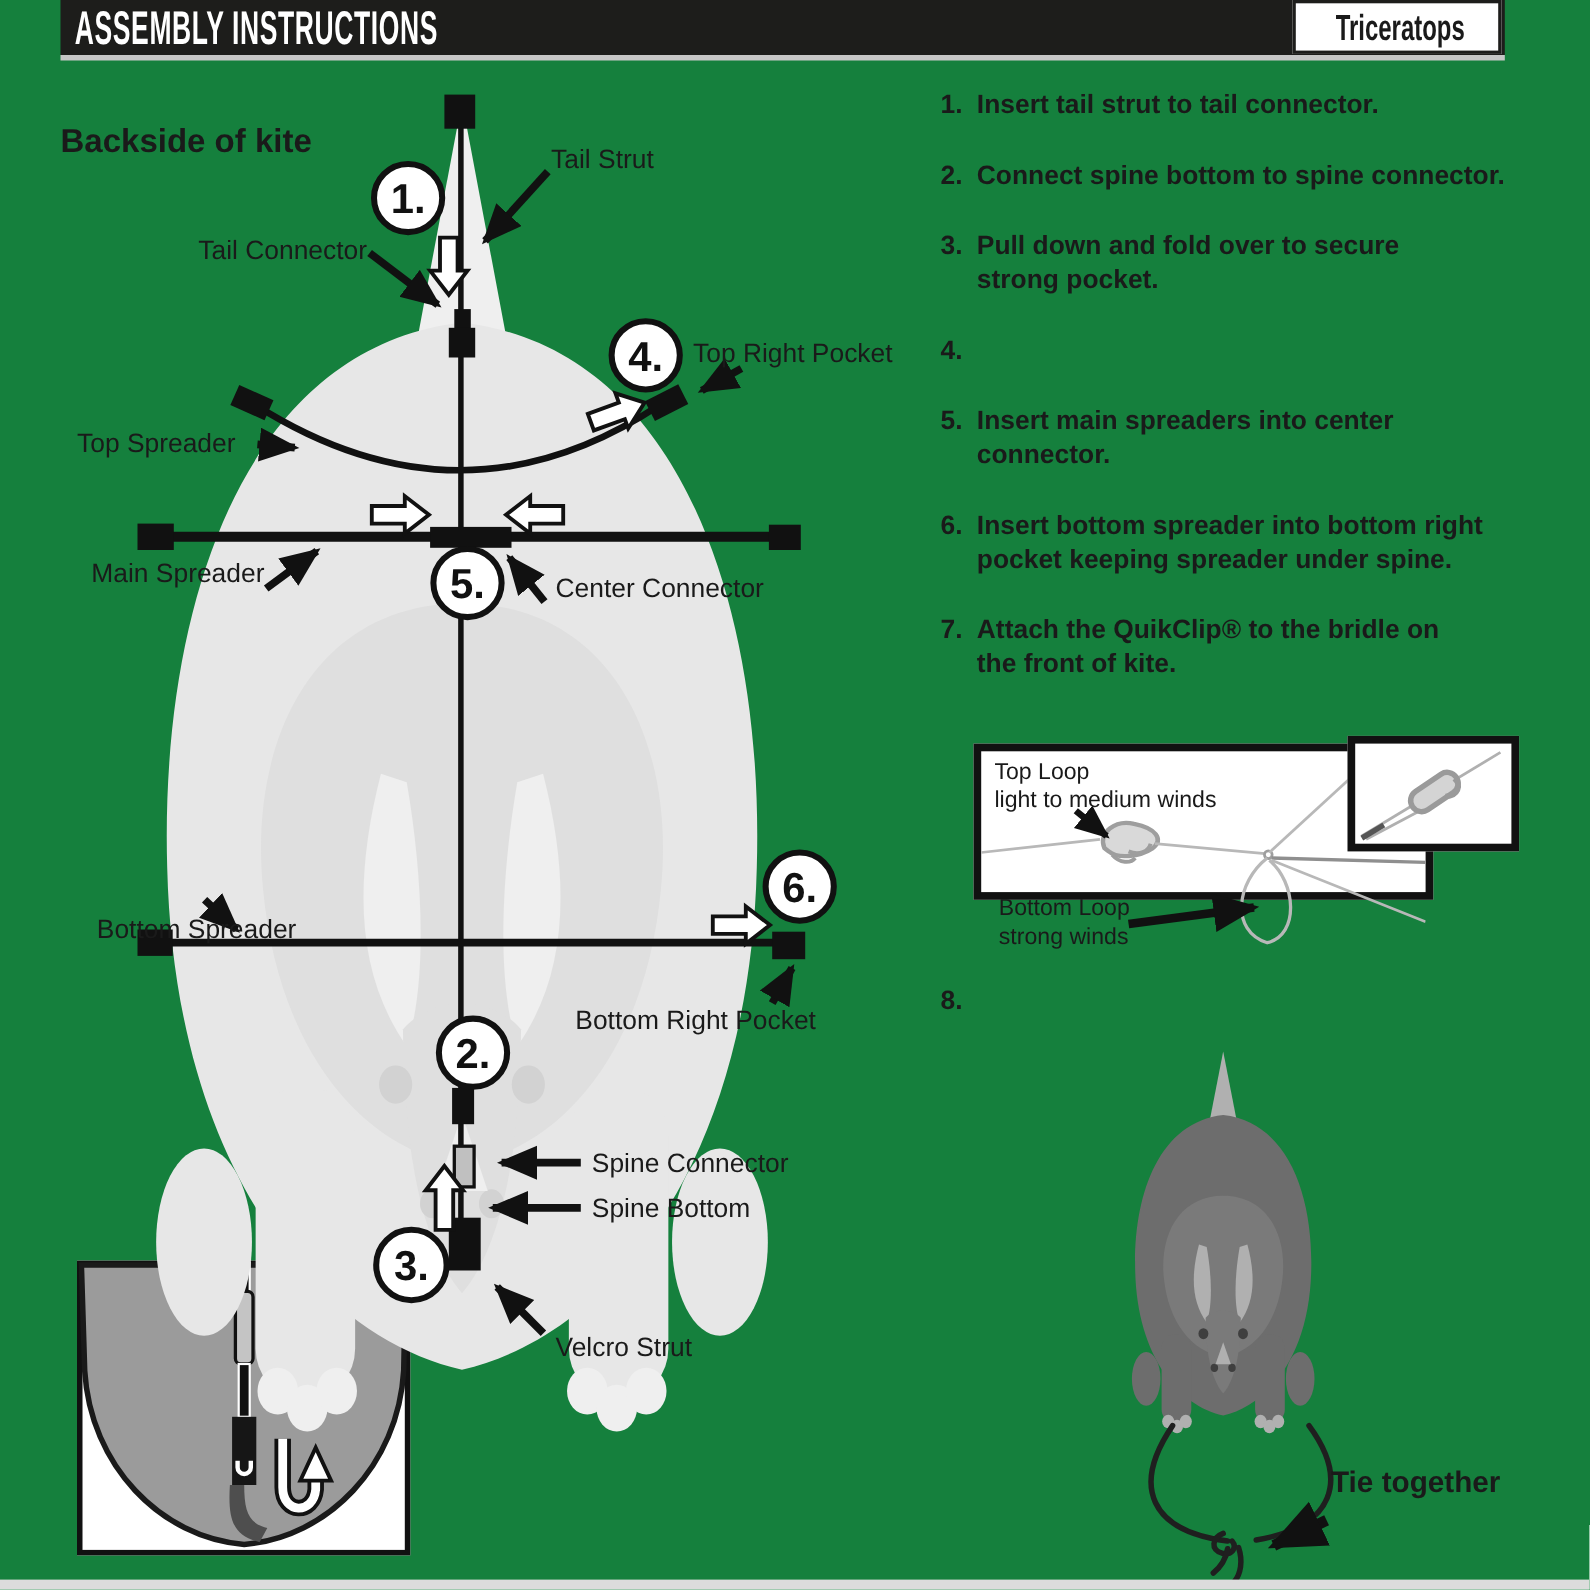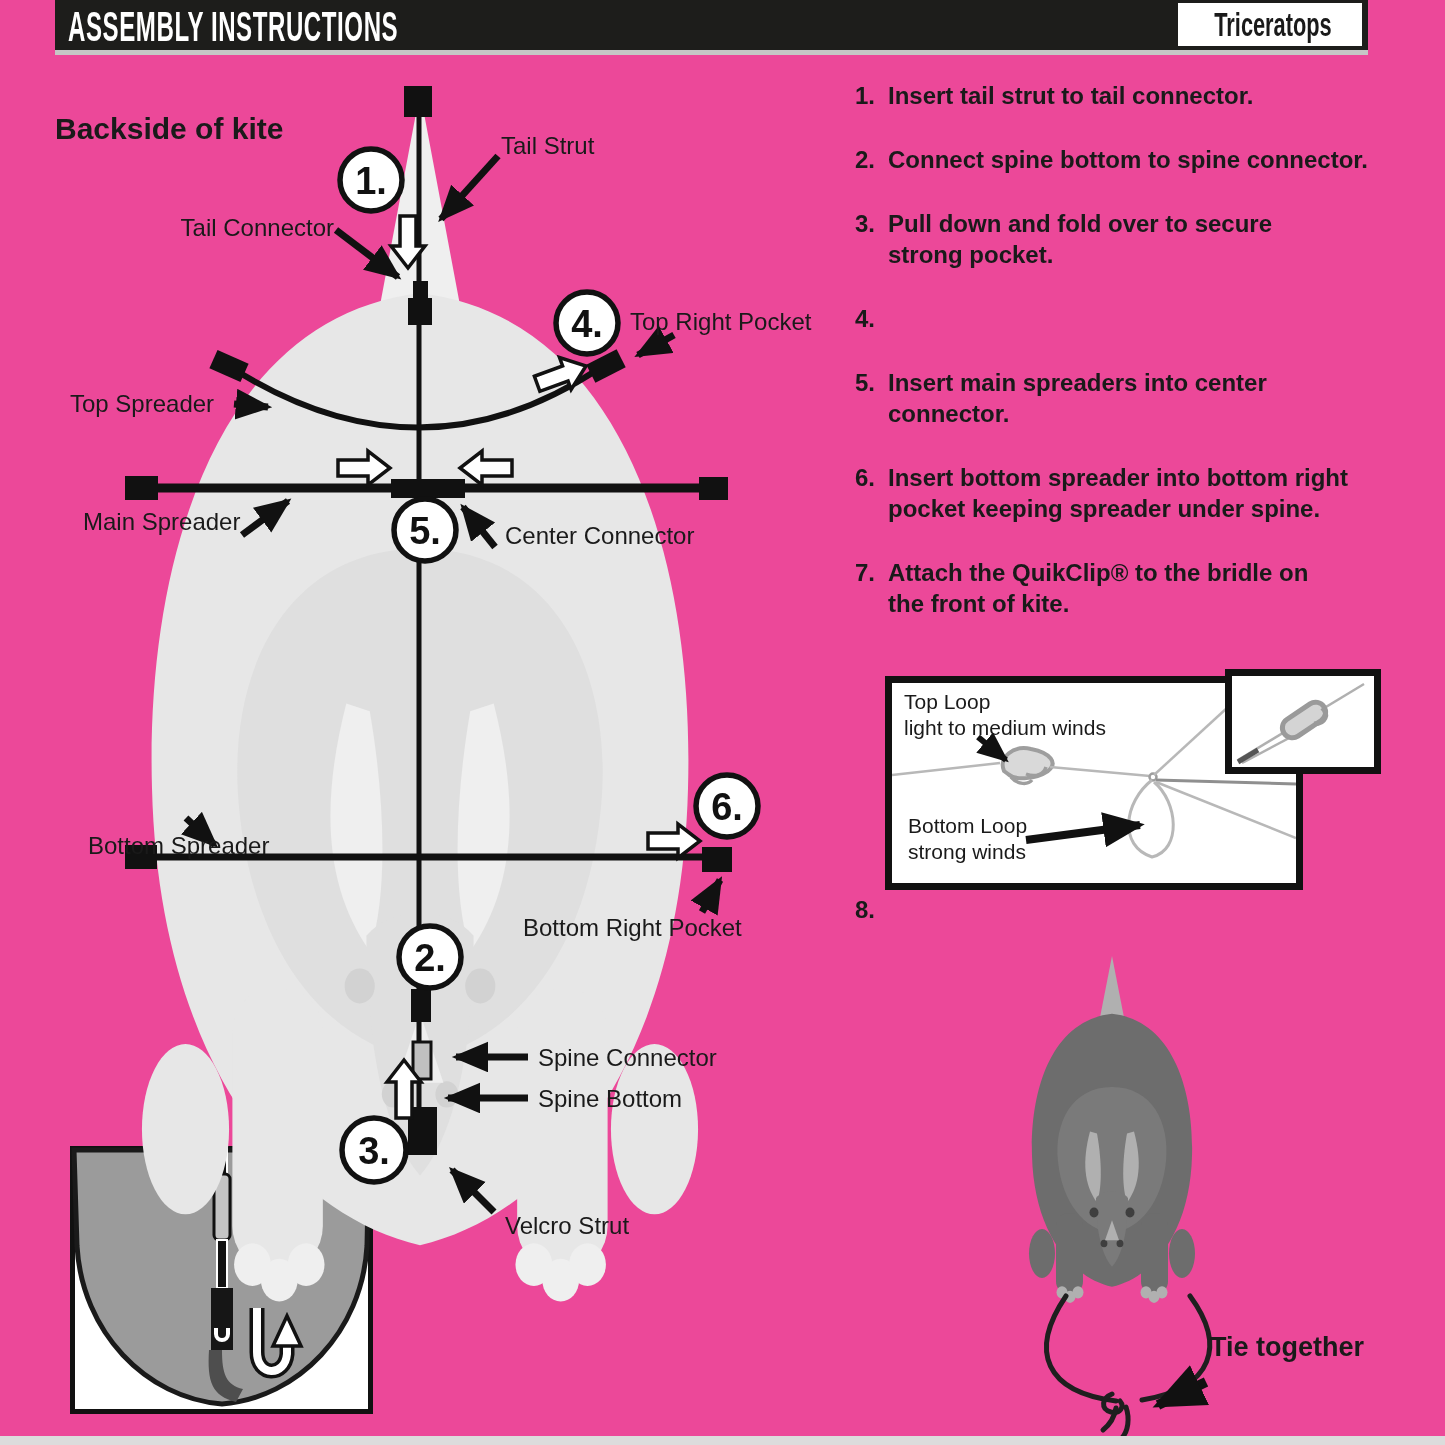--- a/index.html
+++ b/index.html
@@ -1,35 +1,35 @@
 <!DOCTYPE html>
 <html><head>
 <meta charset="utf-8">
 <style>
   html,body{margin:0;padding:0;background:#fff;}
-  #page{position:relative;width:1445px;height:1445px;background:#ec4899;overflow:hidden;
+  #page{position:relative;width:1445px;height:1445px;background:#15803d;overflow:hidden;
         font-family:"Liberation Sans","DejaVu Sans",sans-serif;color:#1a1a1a;}
   
   .hdr-bar{position:absolute;left:55px;top:0;width:1313px;height:50px;background:#1d1d1b;}
   .hdr-shadow{position:absolute;left:55px;top:50px;width:1313px;height:5px;background:#c6c6c6;}
   .hdr-title{position:absolute;left:68px;top:2px;color:#fff;font-weight:700;font-size:43px;
              letter-spacing:1px;transform:scaleX(0.56);transform-origin:left top;white-space:nowrap;}
   .hdr-model-box{position:absolute;left:1175px;top:0;width:190px;height:49px;background:#fff;
                  border:3px solid #1d1d1b;box-sizing:border-box;display:flex;align-items:center;justify-content:flex-end;}
   .hdr-model{font-weight:600;font-size:33px;transform:scaleX(0.66);white-space:nowrap;}
   
   .lbl{position:absolute;font-weight:400;font-size:24px;line-height:27px;white-space:pre-line;}
   .heading{position:absolute;left:55px;top:80px;font-weight:700;font-size:30px;margin-top:32px;}
   
   #instr{position:absolute;left:855px;top:80px;width:585px;}
   .item{display:flex;margin-bottom:33px;font-weight:700;font-size:24px;line-height:31px;}
   .item .num{width:33px;flex:none;}
   .item .txt{white-space:pre-line;}
   
-  #qbox{position:absolute;left:885px;top:676px;width:418px;height:214px;border:7px solid #111;
+  #qbox{position:absolute;left:885px;top:676px;width:418px;height:142px;border:7px solid #111;
         box-sizing:border-box;background:#fff;}
   #qbox .lbl{font-size:21px;line-height:26px;}
   #qinset{position:absolute;left:333px;top:-14px;width:156px;height:105px;border:7px solid #111;
           box-sizing:border-box;background:#fff;}
   
   #item8{position:absolute;left:855px;top:894px;width:585px;}
   
   #vbox{position:absolute;left:70px;top:1146px;width:303px;height:268px;border:5px solid #111;
         box-sizing:border-box;background:#fff;}
   
@@ -152,21 +152,21 @@
       <circle cx="727" cy="806" r="31" fill="#fff" stroke="#111" stroke-width="5.5"></circle>
       <text x="727" y="820">6.</text>
       <circle cx="430" cy="957" r="31" fill="#fff" stroke="#111" stroke-width="5.5"></circle>
       <text x="430" y="971">2.</text>
       <circle cx="374" cy="1150" r="32" fill="#fff" stroke="#111" stroke-width="5.5"></circle>
       <text x="374" y="1164">3.</text>
     </g>
   </svg>
 
   <div class="lbl" style="left:501px;top:132px">Tail Strut</div>
-  <div class="lbl" style="left:180px;top:214px;width:154px;text-align:right">Tail Connector</div>
+  <div class="lbl" style="left:180px;top:214px;width:154px;text-align:center">Tail Connector</div>
   <div class="lbl" style="left:630px;top:308px">Top Right Pocket</div>
   <div class="lbl" style="left:70px;top:390px">Top Spreader</div>
   <div class="lbl" style="left:83px;top:508px">Main Spreader</div>
   <div class="lbl" style="left:505px;top:522px">Center Connector</div>
   <div class="lbl" style="left:88px;top:832px">Bottom Spreader</div>
   <div class="lbl" style="left:523px;top:914px">Bottom Right Pocket</div>
   <div class="lbl" style="left:538px;top:1044px">Spine Connector</div>
   <div class="lbl" style="left:538px;top:1085px">Spine Bottom</div>
   <div class="lbl" style="left:505px;top:1212px">Velcro Strut</div>
 

